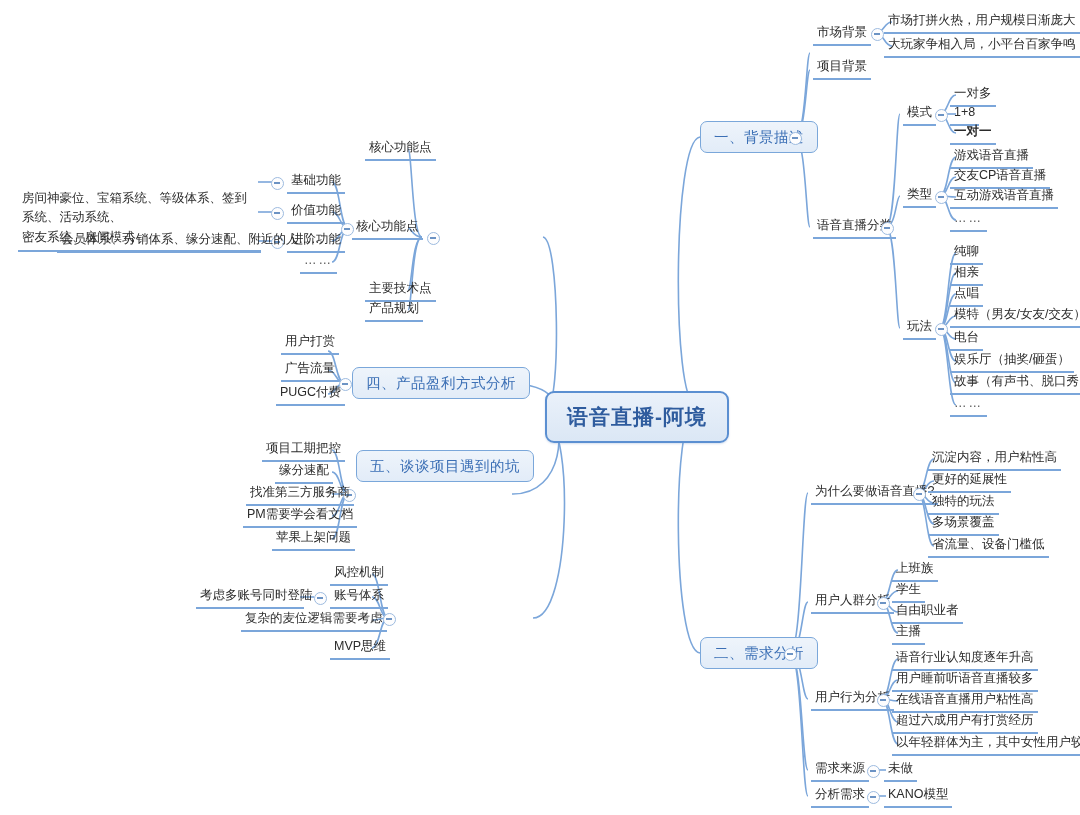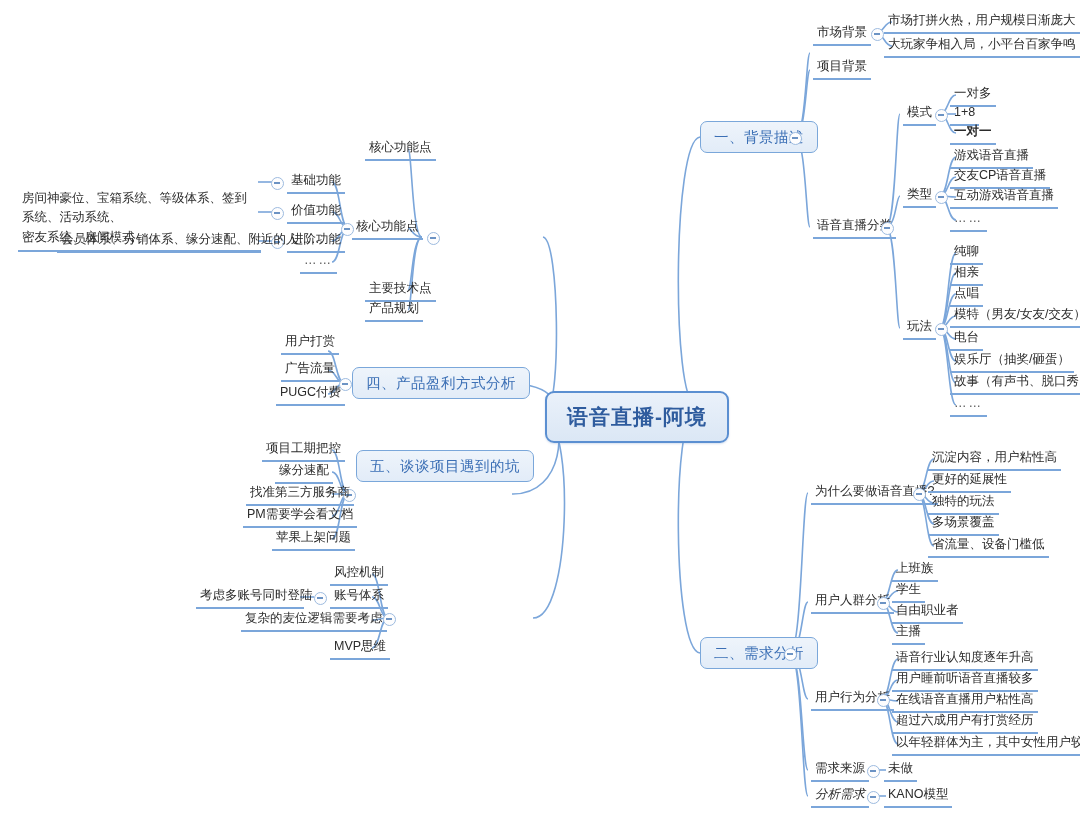--- a/index.html
+++ b/index.html
@@ -218,21 +218,21 @@
   <div class="node plain" style="left:892px;top:649px;">语音行业认知度逐年升高</div>
   <div class="node plain" style="left:892px;top:670px;">用户睡前听语音直播较多</div>
   <div class="node plain" style="left:892px;top:691px;">在线语音直播用户粘性高</div>
   <div class="node plain" style="left:892px;top:712px;">超过六成用户有打赏经历</div>
   <div class="node plain" style="left:892px;top:734px;">以年轻群体为主，其中女性用户较多</div>
 
   <div class="node plain" style="left:811px;top:760px;">需求来源</div>
   <div class="toggle" style="left:867px;top:765px;"></div>
   <div class="node plain" style="left:884px;top:760px;">未做</div>
 
-  <div class="node plain" style="left:811px;top:786px;font-style:italic;">分析需求</div>
+  <div class="node plain" style="left:811px;top:786px;">分析需求</div>
   <div class="toggle" style="left:867px;top:791px;"></div>
   <div class="node plain" style="left:884px;top:786px;">KANO模型</div>
 
   <div class="toggle" style="left:427px;top:232px;"></div>
 
   <div class="node plain" style="left:365px;top:139px;">核心功能点</div>
   <div class="node plain" style="left:352px;top:218px;">核心功能点</div>
   <div class="toggle" style="left:341px;top:223px;"></div>
   <div class="node plain" style="left:365px;top:280px;">主要技术点</div>
   <div class="node plain" style="left:365px;top:300px;">产品规划</div>

